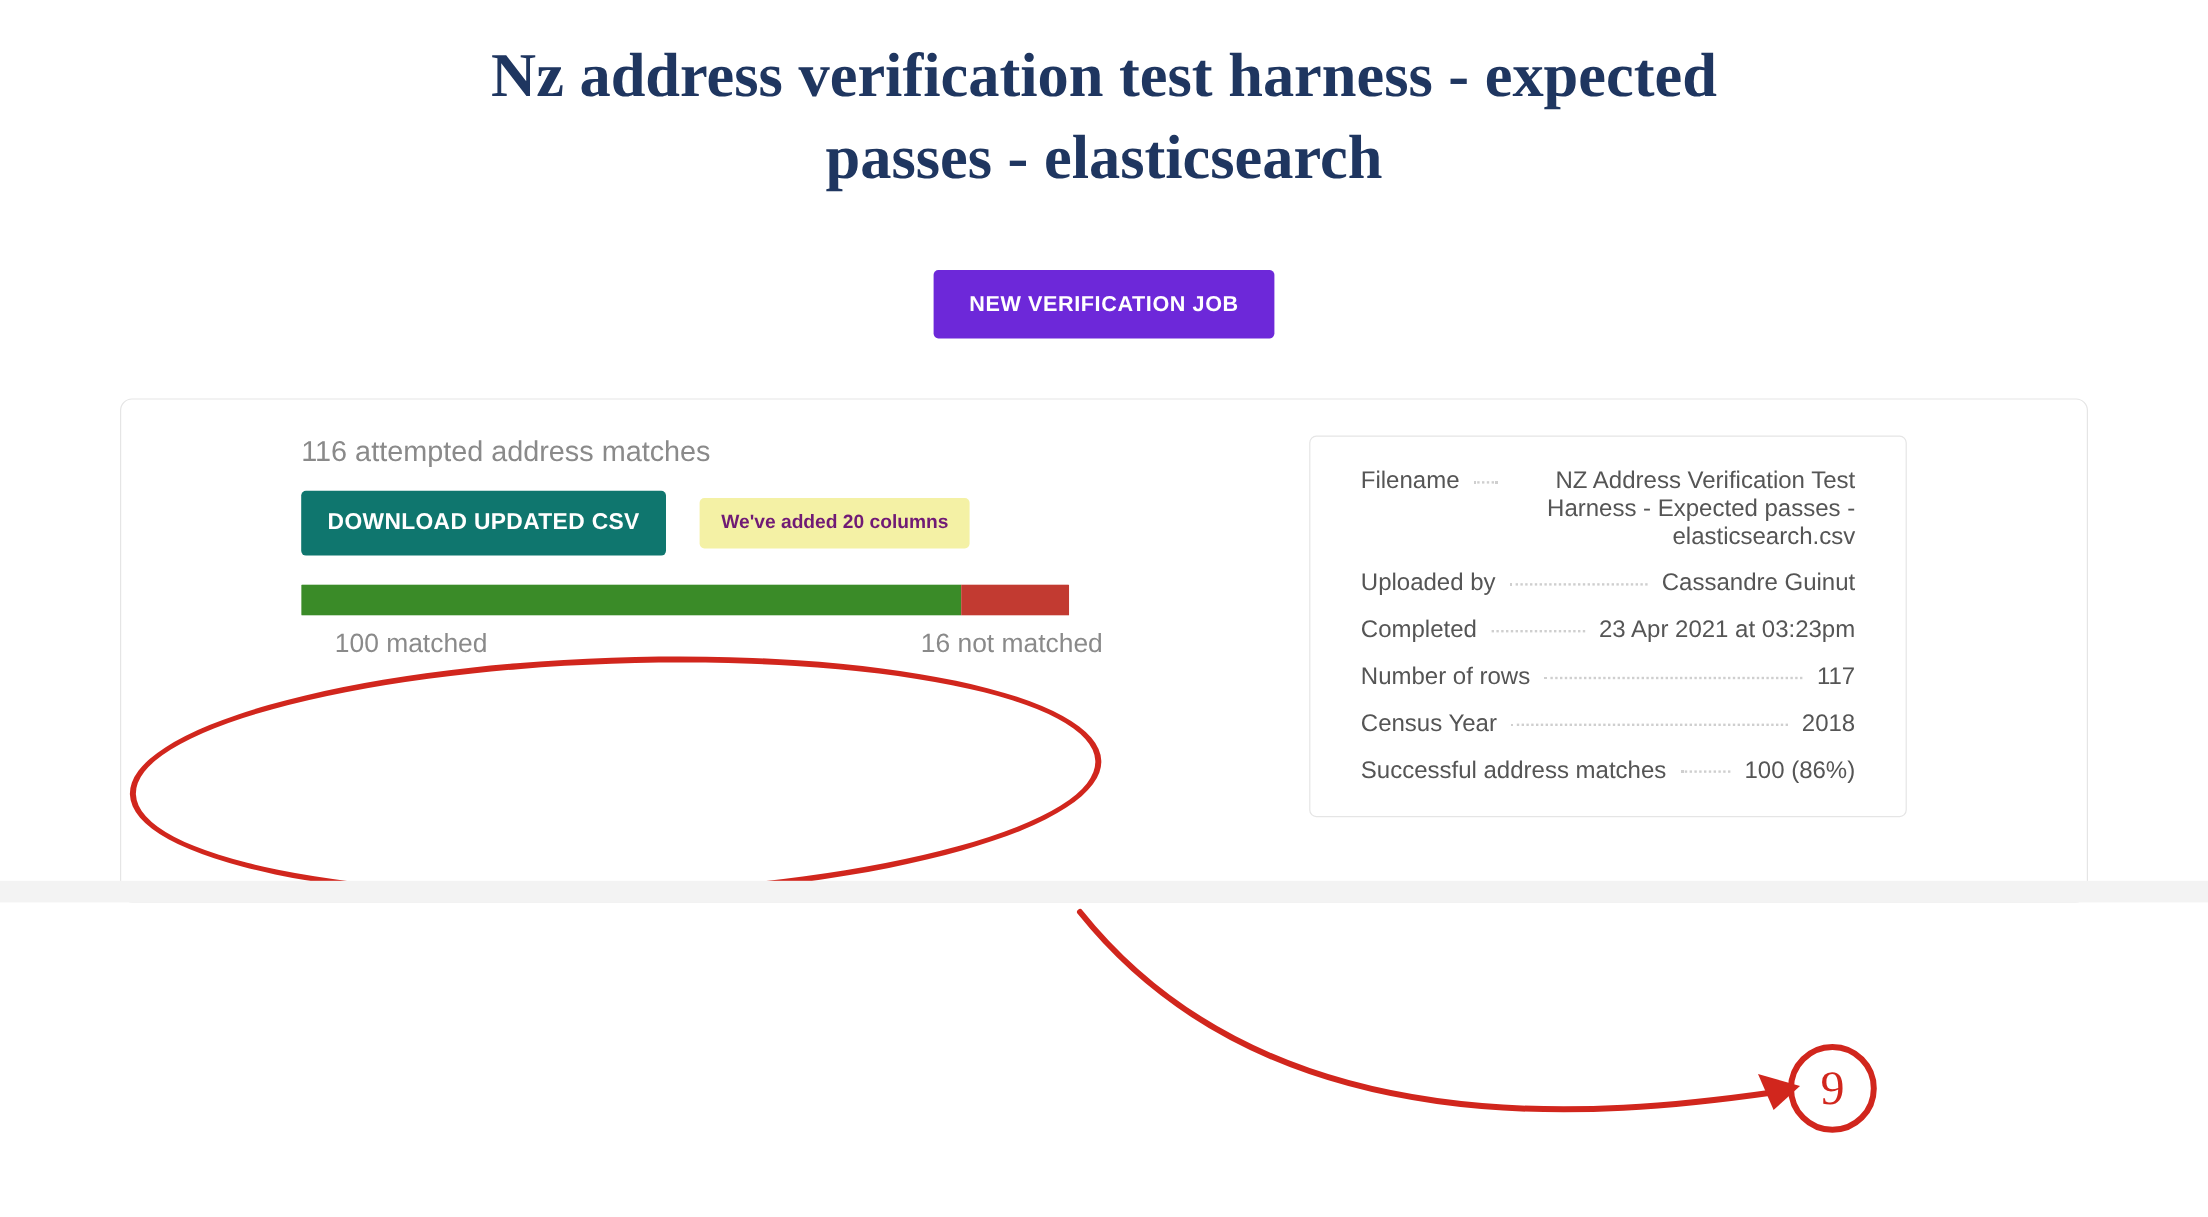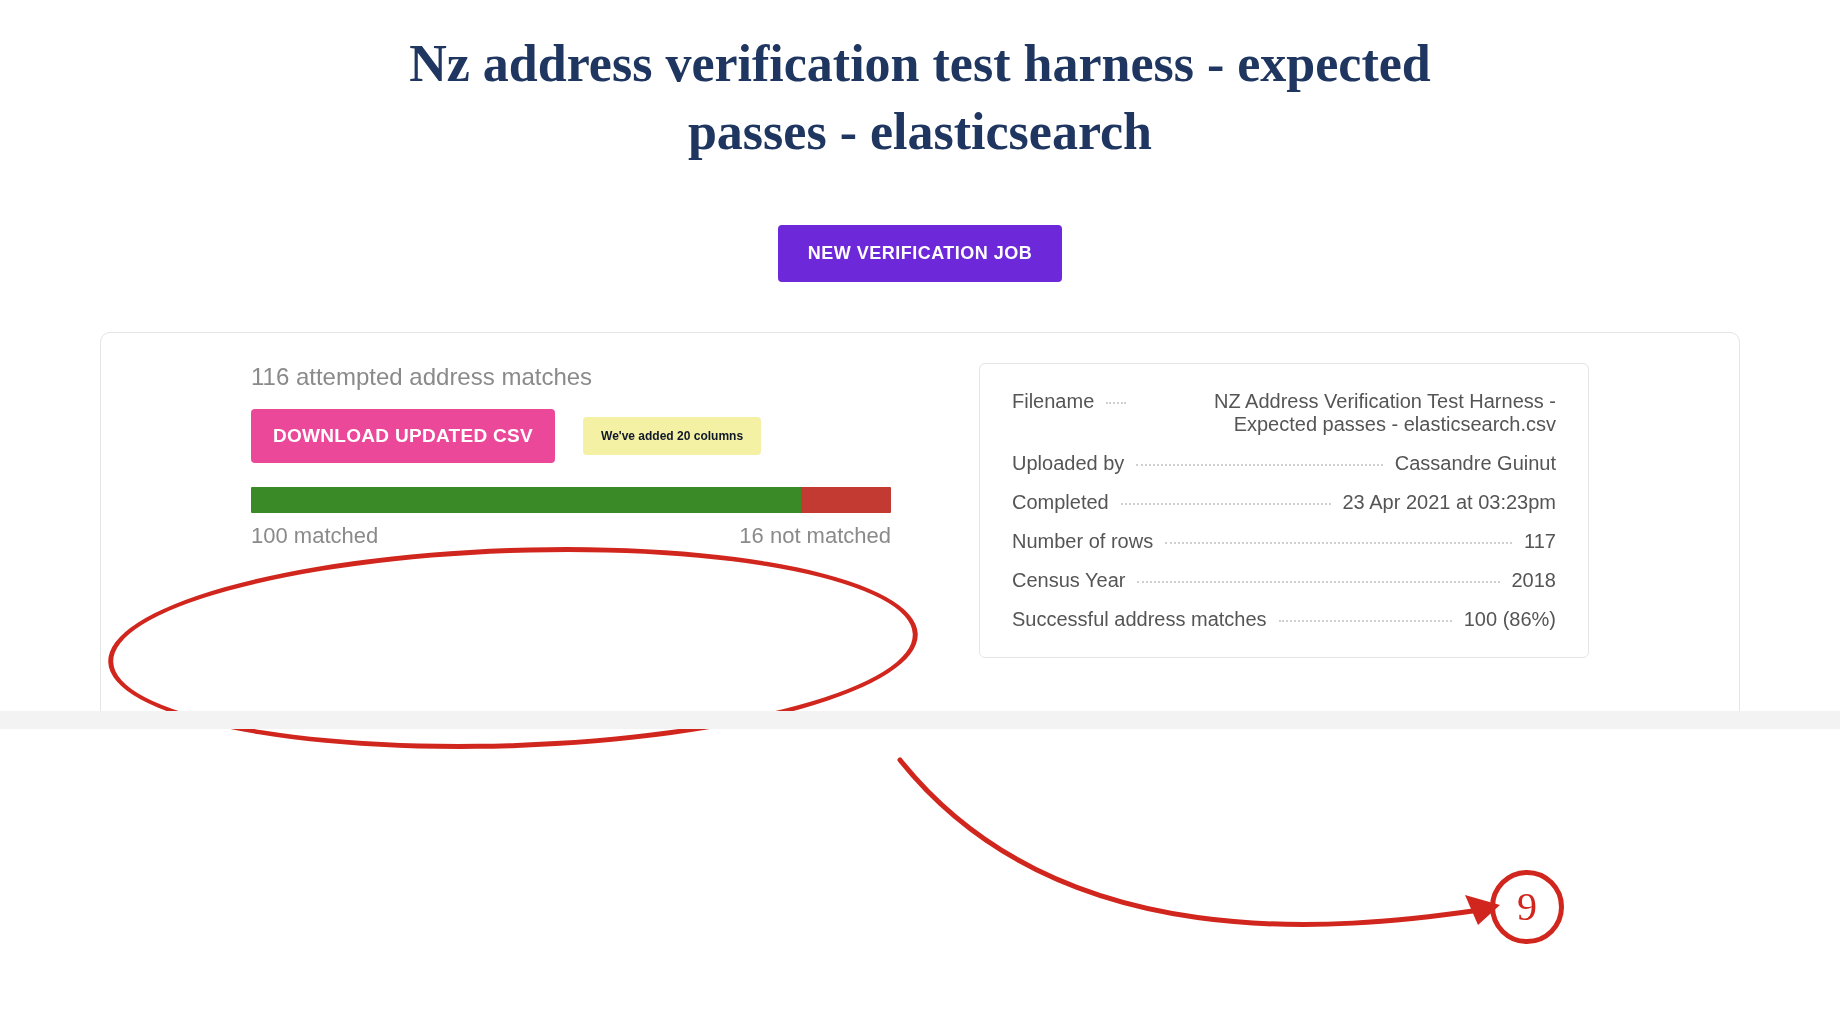--- a/index.html
+++ b/index.html
@@ -42,54 +42,54 @@
       width: 1640px;
       margin: 0 auto;
       border: 1px solid #e5e5e5;
       border-radius: 10px;
       padding: 30px 150px 70px 150px;
       position: relative;
     }
     .cols { display: flex; gap: 60px; align-items: flex-start; }
     .left { flex: 1; }
     .right {
-      width: 610px;
+      width: 498px;
       border: 1px solid #e5e5e5;
       border-radius: 6px;
-      padding: 18px 32px;
+      padding: 18px 42px;
     }
     .muted { color: #8a8a8a; font-size: 24px; }
     .attempts { margin-bottom: 18px; }
     .dl-row { display: flex; align-items: center; gap: 28px; margin-bottom: 24px; }
     .btn-dl {
-      background: #ec4899;
+      background: #0f766e;
       color: #fff;
       font-size: 19px;
       font-weight: 700;
       padding: 16px 22px;
       border: none;
       border-radius: 4px;
       cursor: pointer;
       letter-spacing: 0.3px;
     }
     .tag {
       background: #f4f1a5;
-      color: #0f172a;
-      font-weight: 700;
-      font-size: 12px;
+      color: #701a75;
+      font-weight: 700;
+      font-size: 16px;
       padding: 12px 18px;
       border-radius: 4px;
     }
     .note { color: #8a8a8a; font-size: 23px; line-height: 1.55; margin-bottom: 46px; max-width: 640px;}
     .bar {
       width: 640px; height: 26px; display: flex; overflow: hidden; border-radius: 1px; margin-bottom: 10px;
     }
     .bar-green { background: #3a8b28; height: 100%; }
     .bar-red { background: #c23a31; height: 100%; }
-    .bar-labels { width: 640px; display: flex; justify-content: space-between; color: #8a8a8a; font-size: 22px; }
+    .bar-labels { width: 640px; display: flex; justify-content: space-between; color: #8a8a8a; font-size: 22px; margin-left: 28px; }
     .meta-row {
       display: flex; justify-content: space-between; align-items: baseline;
       font-size: 20px; color: #555; padding: 8px 0;
       gap: 12px;
     }
     .meta-row .label { color: #555; white-space: nowrap; }
     .meta-row .dots {
       flex: 1; border-bottom: 2px dotted #cfcfcf; position: relative; top: -4px;
       min-width: 20px;
     }

